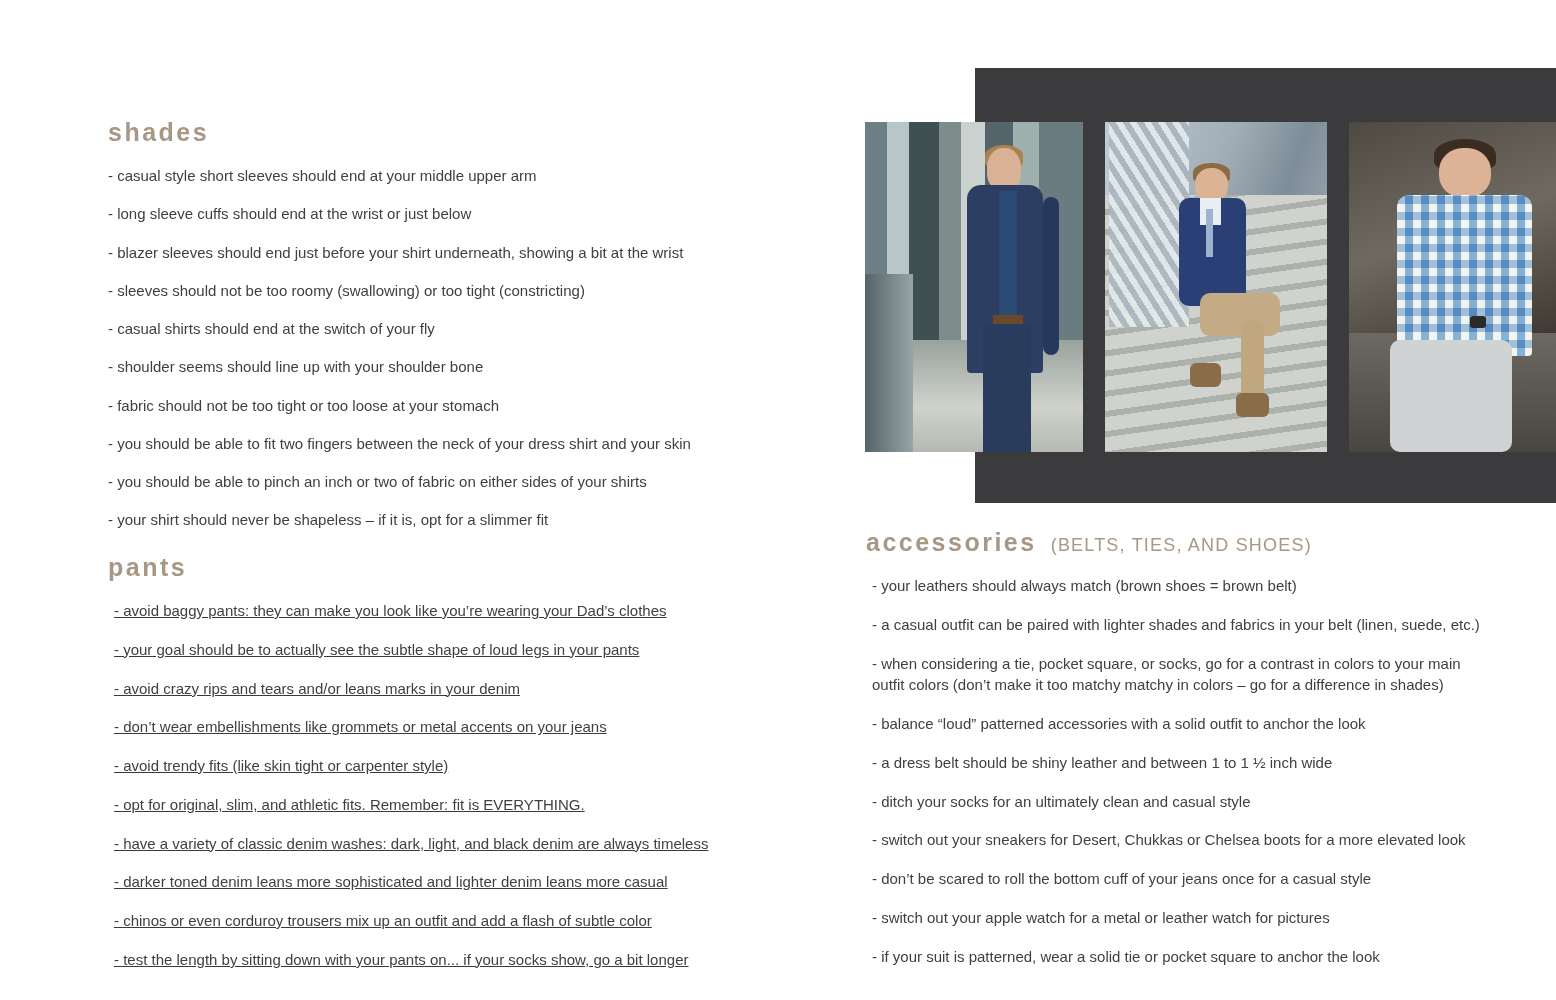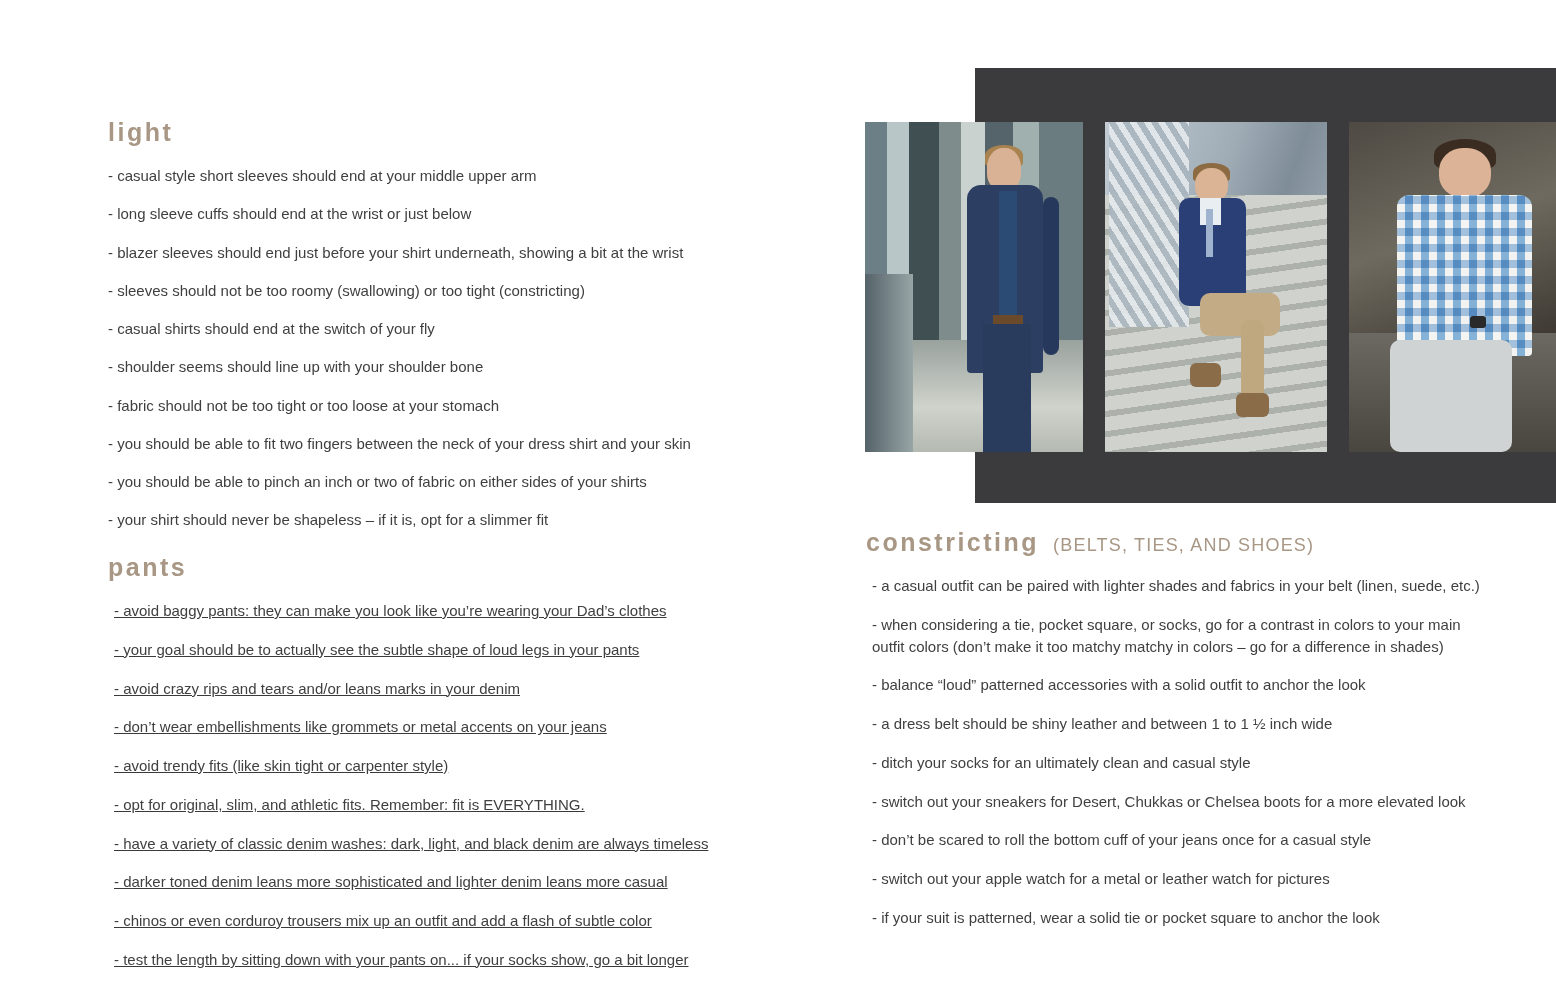--- a/index.html
+++ b/index.html
@@ -228,21 +228,21 @@
         <div class="shirt"></div>
         <div class="watch"></div>
         <div class="pants"></div>
       </div>
     </div>
 
   </div>
 </div>
 
 <div class="section sec-shirts">
-  <h2 class="sec-title">light</h2>
+  <h2 class="sec-title">shades</h2>
   <ul class="bullets">
     <li>- casual style short sleeves should end at your middle upper arm</li>
     <li>- long sleeve cuffs should end at the wrist or just below</li>
     <li>- blazer sleeves should end just before your shirt underneath, showing a bit at the wrist</li>
     <li>- sleeves should not be too roomy (swallowing) or too tight (constricting)</li>
     <li>- casual shirts should end at the switch of your fly</li>
     <li>- shoulder seems should line up with your shoulder bone</li>
     <li>- fabric should not be too tight or too loose at your stomach</li>
     <li>- you should be able to fit two fingers between the neck of your dress shirt and your skin</li>
     <li>- you should be able to pinch an inch or two of fabric on either sides of your shirts</li>
@@ -261,24 +261,25 @@
     <li>- opt for original, slim, and athletic fits. Remember: fit is EVERYTHING.</li>
     <li>- have a variety of classic denim washes: dark, light, and black denim are always timeless</li>
     <li>- darker toned denim leans more sophisticated and lighter denim leans more  casual</li>
     <li>- chinos or even corduroy trousers mix up an outfit and add a flash of subtle color</li>
     <li>- test the length by sitting down with your pants on... if your socks show, go a bit longer</li>
   </ul>
 </div>
 
 <div class="section sec-access">
   <div class="title-row">
-    <h2 class="sec-title">constricting</h2>
+    <h2 class="sec-title">accessories</h2>
     <span class="sec-sub">(BELTS, TIES, AND SHOES)</span>
   </div>
   <ul class="bullets">
+    <li>- your leathers should always match (brown shoes = brown belt)</li>
     <li>- a casual outfit can be paired with lighter shades and fabrics in your belt (linen, suede, etc.)</li>
     <li>- when considering a tie, pocket square, or socks, go for a contrast in colors to your main
    outfit colors (don’t make it too matchy matchy in colors – go for a difference in shades)</li>
     <li>- balance “loud” patterned accessories with a solid outfit to anchor the look</li>
     <li>- a dress belt should be shiny leather and between 1 to 1 ½ inch wide</li>
     <li>- ditch your socks for an ultimately clean and casual style</li>
     <li>- switch out your sneakers for Desert, Chukkas or Chelsea boots for a more elevated look</li>
     <li>- don’t be scared to roll the bottom cuff of your jeans once for a casual style</li>
     <li>- switch out your apple watch for a metal or leather watch for pictures</li>
     <li>- if your suit is patterned, wear a solid tie or pocket square to anchor the look</li>

